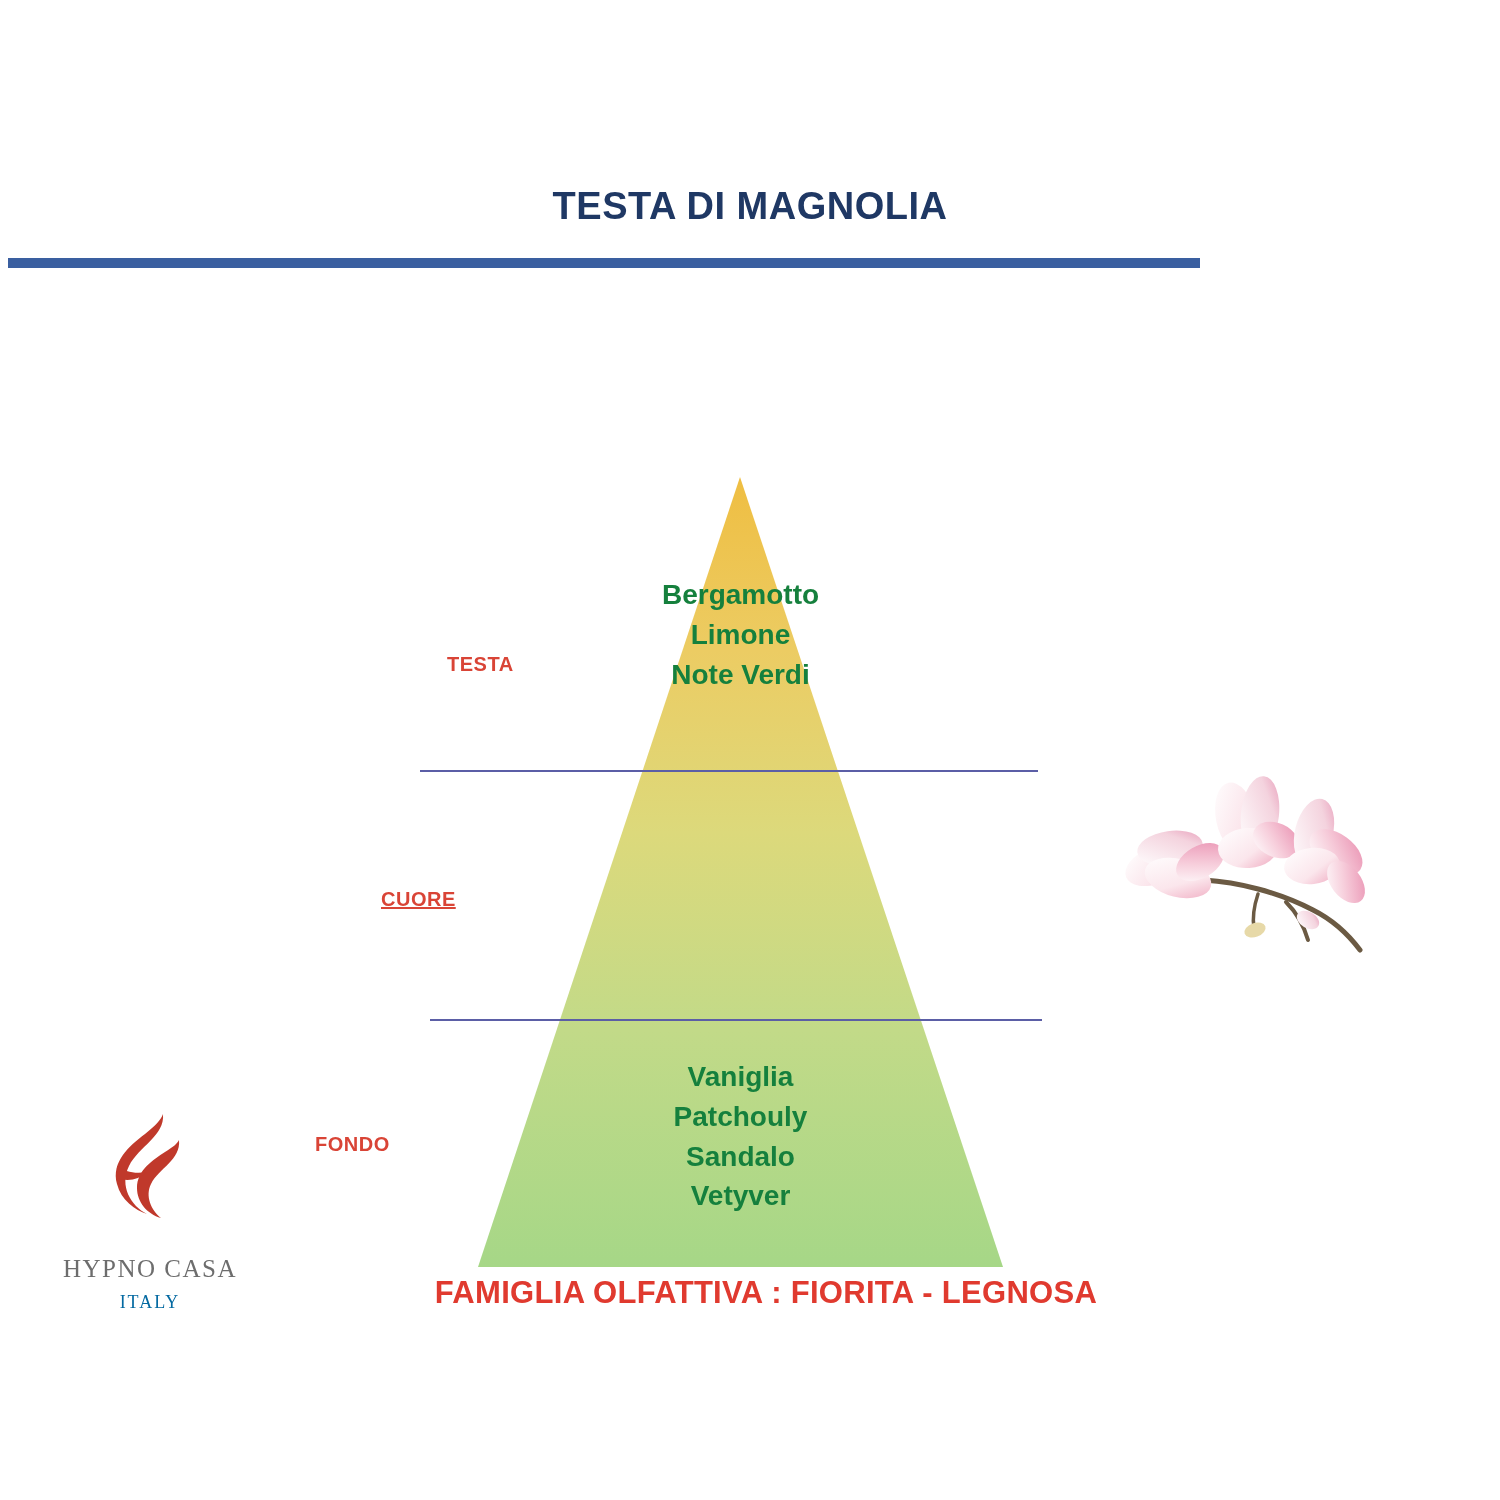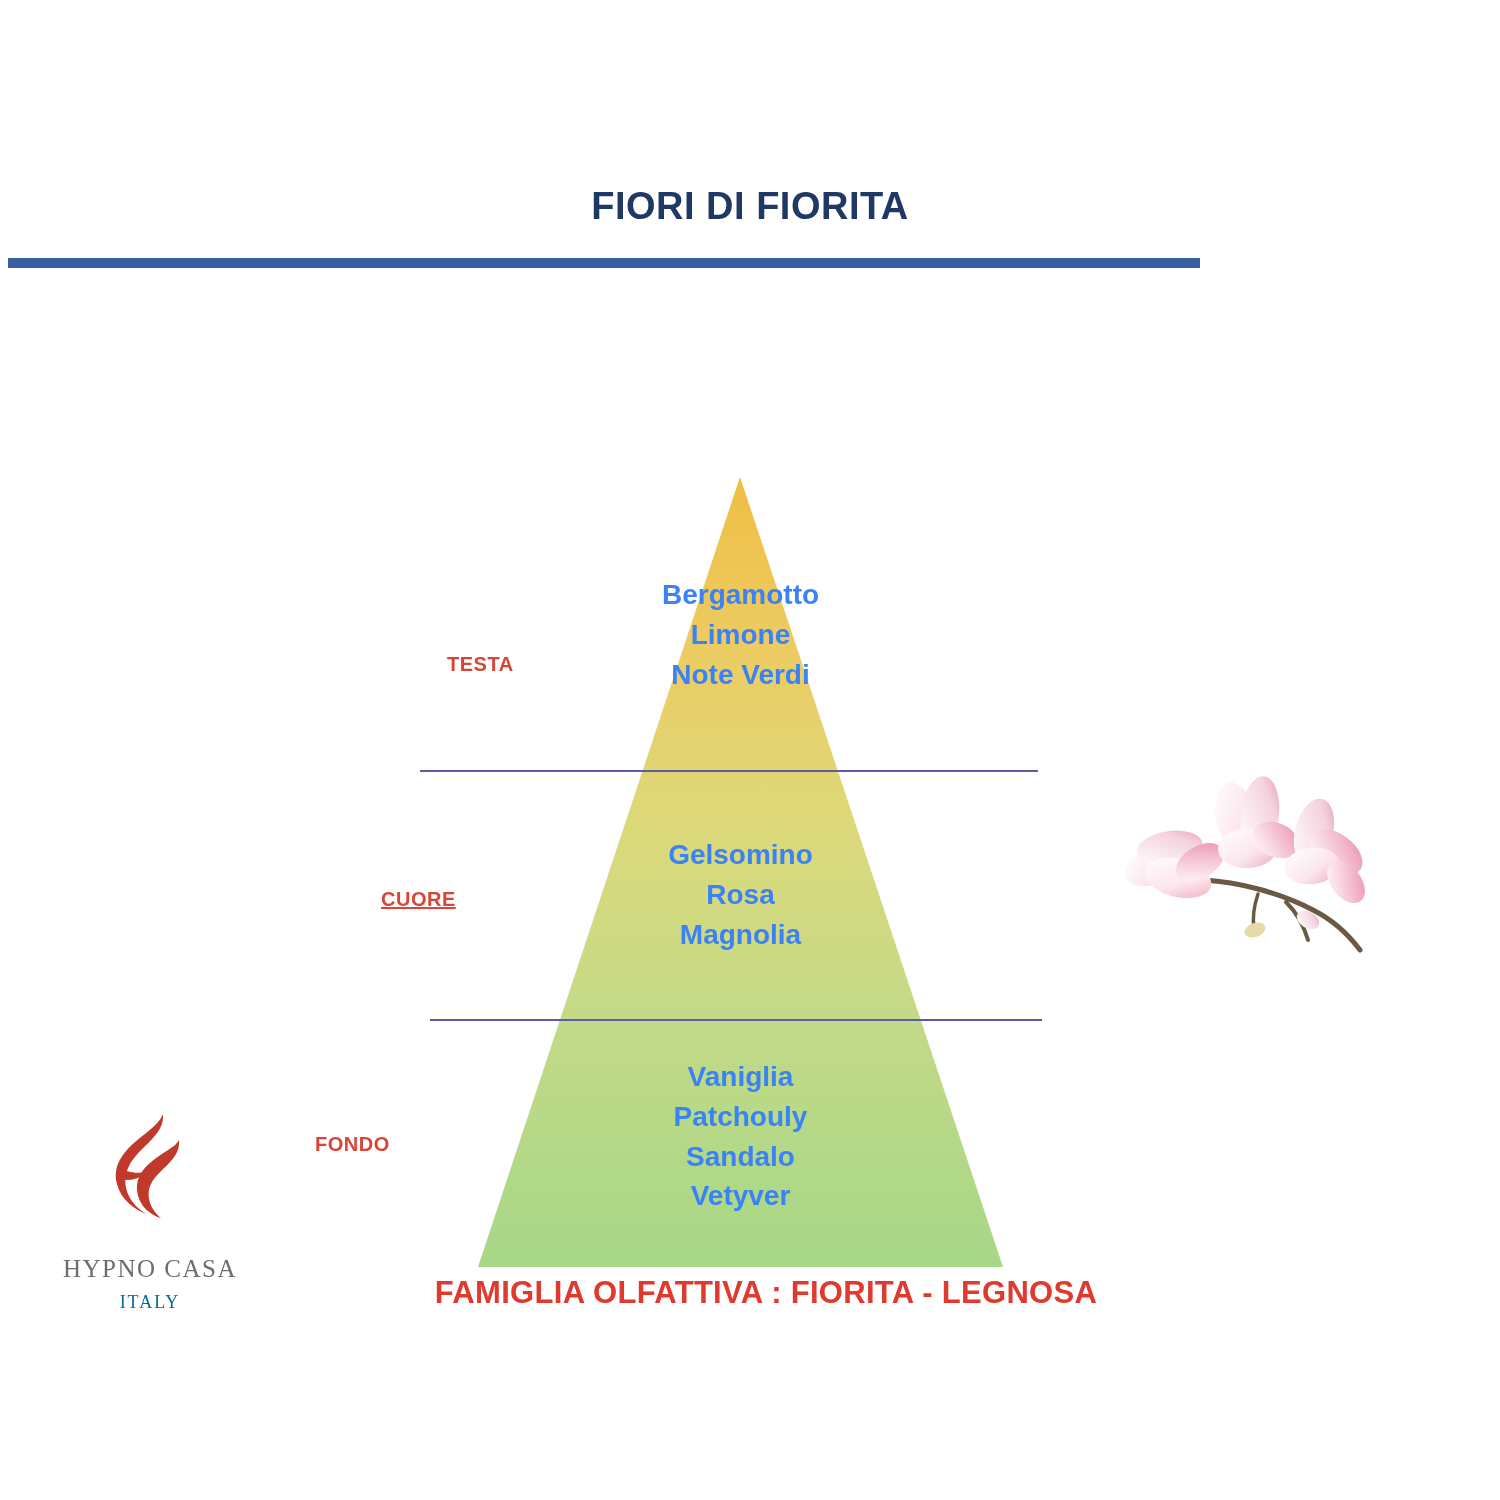--- a/index.html
+++ b/index.html
@@ -85,21 +85,21 @@
   }
   #label-testa  { left: 447px; top: 653px; }
   #label-cuore  { left: 381px; top: 888px; text-decoration: underline; }
   #label-fondo  { left: 315px; top: 1133px; }
 
   
   .notes {
     position: absolute;
     width: 525px;
     text-align: center;
-    color: #3b82f6;
+    color: #15803d;
     font-size: 28px;
     font-weight: bold;
     line-height: 1.42;
   }
   #notes-testa { left: 478px; top: 575px; }
   #notes-cuore { left: 478px; top: 835px; }
   #notes-fondo { left: 478px; top: 1057px; }
   .notes div { white-space: nowrap; }
 
   
@@ -151,21 +151,21 @@
     top: 770px;
     width: 275px;
     height: 215px;
   }
 </style>
 </head>
 <body>
 
 <div id="slide">
 
-  <div id="header-title">FIORI DI FIORITA</div>
+  <div id="header-title">TESTA DI MAGNOLIA</div>
   <div id="header-rule"></div>
 
   <div id="pyramid-wrap">
     <svg id="pyramid-shape" viewBox="0 0 525 790" preserveAspectRatio="none">
       <defs>
         <linearGradient id="pyrGrad" x1="0" y1="0" x2="0" y2="1">
           <stop offset="0%" stop-color="#efbe42"></stop>
           <stop offset="22%" stop-color="#eccc63"></stop>
           <stop offset="45%" stop-color="#dcd97b"></stop>
           <stop offset="70%" stop-color="#c2da88"></stop>
@@ -182,25 +182,20 @@
   <div id="label-testa" class="level-label">TESTA</div>
   <div id="label-cuore" class="level-label">CUORE</div>
   <div id="label-fondo" class="level-label">FONDO</div>
 
   <div id="notes-testa" class="notes">
     <div>Bergamotto</div>
     <div>Limone</div>
     <div>Note Verdi</div>
   </div>
 
-  <div id="notes-cuore" class="notes">
-    <div>Gelsomino</div>
-    <div>Rosa</div>
-    <div>Magnolia</div>
-  </div>
 
   <div id="notes-fondo" class="notes">
     <div>Vaniglia</div>
     <div>Patchouly</div>
     <div>Sandalo</div>
     <div>Vetyver</div>
   </div>
 
   <div id="family-line">FAMIGLIA OLFATTIVA : FIORITA - LEGNOSA</div>
 

